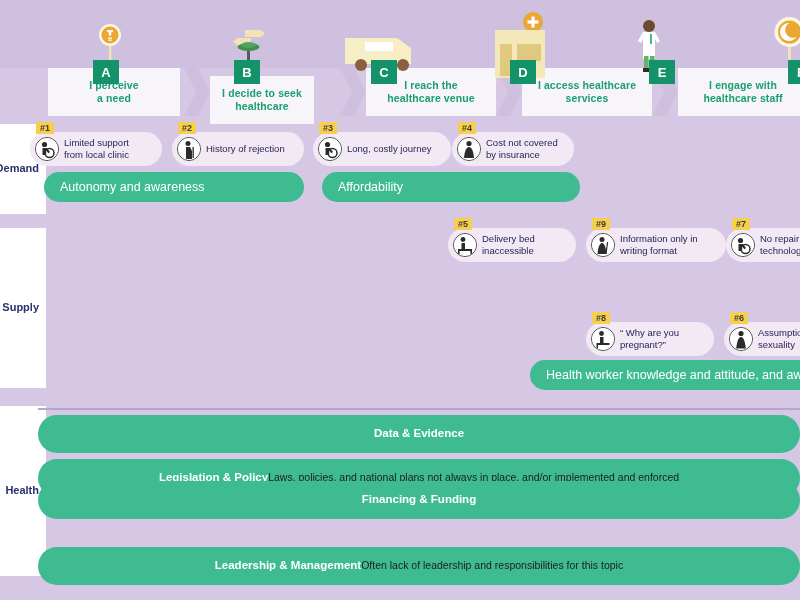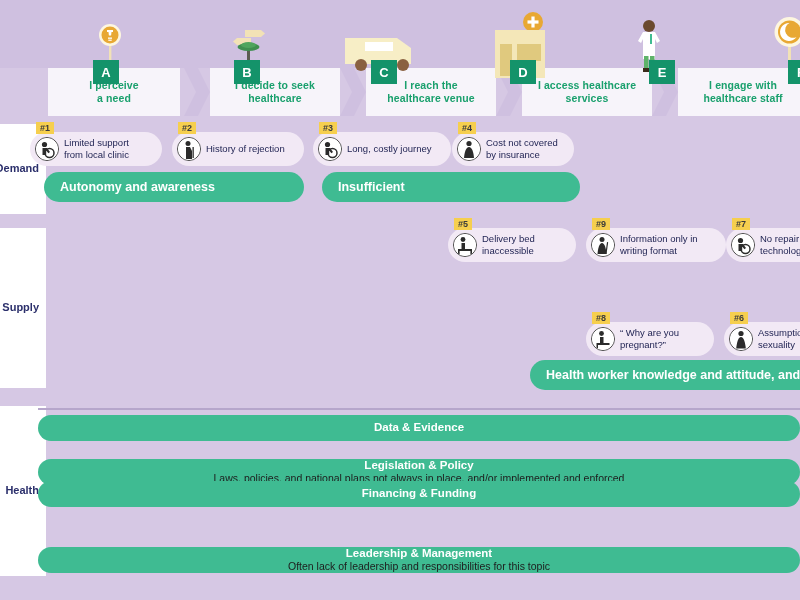--- a/index.html
+++ b/index.html
@@ -133,39 +133,39 @@
     height: 30px;
     background: #3fbb92;
     border-radius: 15px;
     display: flex;
     align-items: center;
     padding-left: 16px;
   }
   .theme-pill-text {
     color: #ffffff;
     font-size: 12.5px;
-    font-weight: bold;
+    font-weight: normal;
     white-space: nowrap;
   }
 
   
   .divider {
     position: absolute;
     left: 38px; top: 408px;
     width: 762px; height: 2px;
     background: #b6a6cb;
   }
   .sys-bar {
     position: absolute;
     left: 38px;
-    width: 762px; height: 26px;
+    width: 762px; height: 38px;
     background: #3fbb92;
     border-radius: 19px;
     display: flex;
-    flex-direction: column;
+    flex-direction: row;
     align-items: center;
     justify-content: center;
   }
   .sys-title {
     color: #ffffff;
     font-size: 11.5px;
     font-weight: bold;
     line-height: 1.15;
   }
   .sys-sub {
@@ -244,21 +244,21 @@
         <path d="M16.5 7 a9 9 0 1 0 7 14 a7 7 0 1 1 -7 -14 z" fill="#fff"></path>
       </svg>
     </div>
 
     <div class="steps-strip">
       <div class="step" style="left:0px; width:132px;">
         <span class="step-label" style="white-space: pre-line;">I perceive
 a need</span>
       </div>
       <div class="chev" style="left:136px;"></div>
-      <div class="step" style="left:162px; width:130px;">
+      <div class="step" style="left:162px; width:104px;margin-top:8px;">
         <span class="step-label" style="white-space: pre-line;">I decide to seek
 healthcare</span>
       </div>
       <div class="chev" style="left:292px;"></div>
       <div class="step" style="left:318px; width:130px;">
         <span class="step-label" style="white-space: pre-line;">I reach the
 healthcare venue</span>
       </div>
       <div class="chev" style="left:448px;"></div>
       <div class="step" style="left:474px; width:130px;">
@@ -353,21 +353,21 @@
         </svg>
     </span>
     <span class="chip-text" style="white-space: pre-line;">Cost not covered
 by insurance</span>
   </div>
 
   <div class="theme-pill" style="left:44px; top:172px; width:260px;">
     <span class="theme-pill-text">Autonomy and awareness</span>
   </div>
   <div class="theme-pill" style="left:322px; top:172px; width:258px;">
-    <span class="theme-pill-text">Insufficient</span>
+    <span class="theme-pill-text">Affordability</span>
   </div>
 
   <div class="chip" style="left:448px; top:228px; width:128px;">
     <span class="chip-num">#5</span>
     <span class="chip-avatar">
       <svg width="22" height="22" viewBox="0 0 22 22">
           <circle cx="11" cy="11" r="11" fill="#fff"></circle>
           <circle cx="9" cy="5.5" r="2.4" fill="#2b2b2b"></circle>
           <path d="M7.5 9 h3.5 v6 H7.5 z" fill="#2b2b2b"></path>
           <rect x="4" y="15" width="14" height="2" fill="#2b2b2b"></rect>

